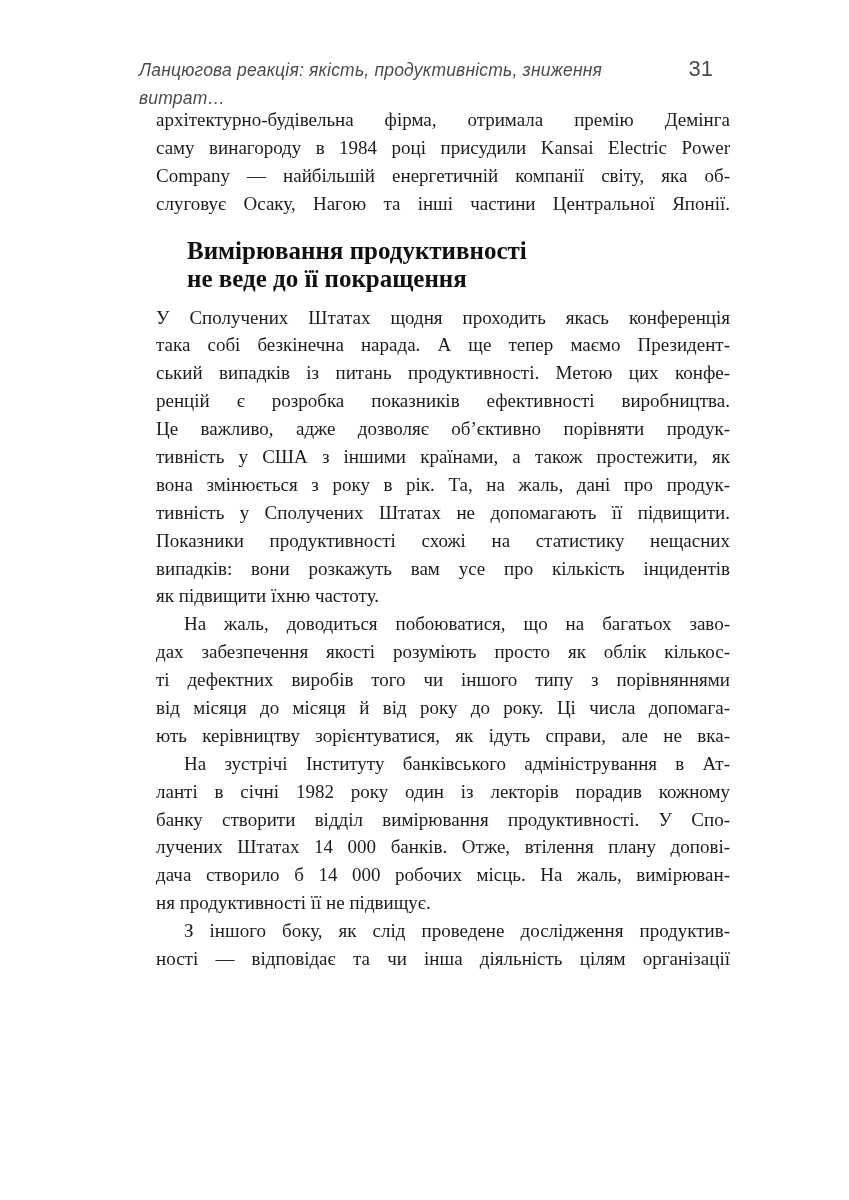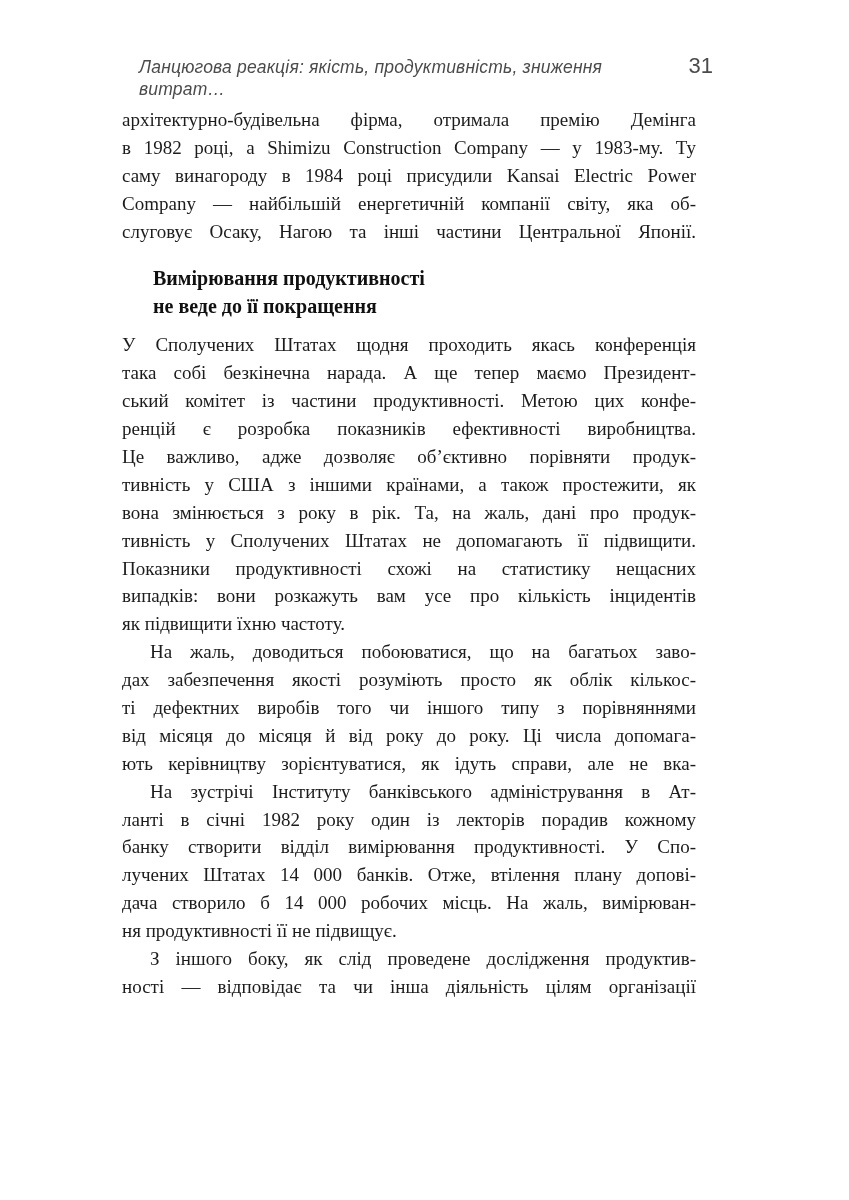--- a/index.html
+++ b/index.html
@@ -19,34 +19,34 @@
     position: absolute;
     left: 139px;
     top: 55px;
     width: 574px;
     display: flex;
     justify-content: flex-end;
     align-items: baseline;
     color: #4b4b4b;
     font-family: "Liberation Sans", "DejaVu Sans", sans-serif;
     font-size: 17.5px;
-    line-height: 22px;
+    line-height: 28px;
   }
   .rh-title {
     font-style: italic;
     letter-spacing: 0.2px;
   }
   .rh-page {
     font-style: normal;
     font-size: 22px;
     color: #4b4b4b;
   }
   .text-block {
     position: absolute;
-    left: 122px;
+    left: 156px;
     top: 106px;
     width: 574px;
     color: #1c1c1c;
     font-size: 19px;
     line-height: 27.9px;
   }
   .para {
     margin: 0;
     padding: 0;
   }
@@ -59,21 +59,21 @@
   .line.endline {
     text-align-last: left;
   }
   .para.indent .line:first-child {
     text-indent: 28px;
   }
   .section-heading {
     margin: 19px 0 11px 0;
     padding-left: 31px;
     font-weight: 700;
-    font-size: 20px;
+    font-size: 25px;
     line-height: 28px;
     color: #101010;
   }
   .section-heading .h-line {
     text-align: left;
   }
 </style>
 </head>
 <body>
 
@@ -81,35 +81,34 @@
 
   <header class="running-head">
     <span class="rh-title">Ланцюгова реакція: якість, продуктивність, зниження витрат…</span>
     <span class="rh-page">31</span>
   </header>
 
   <main class="text-block">
 
     <div class="para">
       <div class="line">архітектурно-будівельна фірма, отримала премію Демінга</div>
-      <div class="line">в 1982 році, а Shimizu Construction Company — у 1983-му. Ту</div>
       <div class="line">саму винагороду в 1984 році присудили Kansai Electric Power</div>
       <div class="line">Company — найбільшій енергетичній компанії світу, яка об-</div>
       <div class="line">слуговує Осаку, Нагою та інші частини Центральної Японії.</div>
     </div>
 
     <h2 class="section-heading">
       <div class="h-line">Вимірювання продуктивності</div>
       <div class="h-line">не веде до її покращення</div>
     </h2>
 
     <div class="para">
       <div class="line">У Сполучених Штатах щодня проходить якась конференція</div>
       <div class="line">така собі безкінечна нарада. А ще тепер маємо Президент-</div>
-      <div class="line">ський комітет із частини продуктивності. Метою цих конфе-</div>
+      <div class="line">ський випадків із питань продуктивності. Метою цих конфе-</div>
       <div class="line">ренцій є розробка показників ефективності виробництва.</div>
       <div class="line">Це важливо, адже дозволяє об’єктивно порівняти продук-</div>
       <div class="line">тивність у США з іншими країнами, а також простежити, як</div>
       <div class="line">вона змінюється з року в рік. Та, на жаль, дані про продук-</div>
       <div class="line">тивність у Сполучених Штатах не допомагають її підвищити.</div>
       <div class="line">Показники продуктивності схожі на статистику нещасних</div>
       <div class="line">випадків: вони розкажуть вам усе про кількість інцидентів</div>
       <div class="line endline">як підвищити їхню частоту.</div>
     </div>
 

